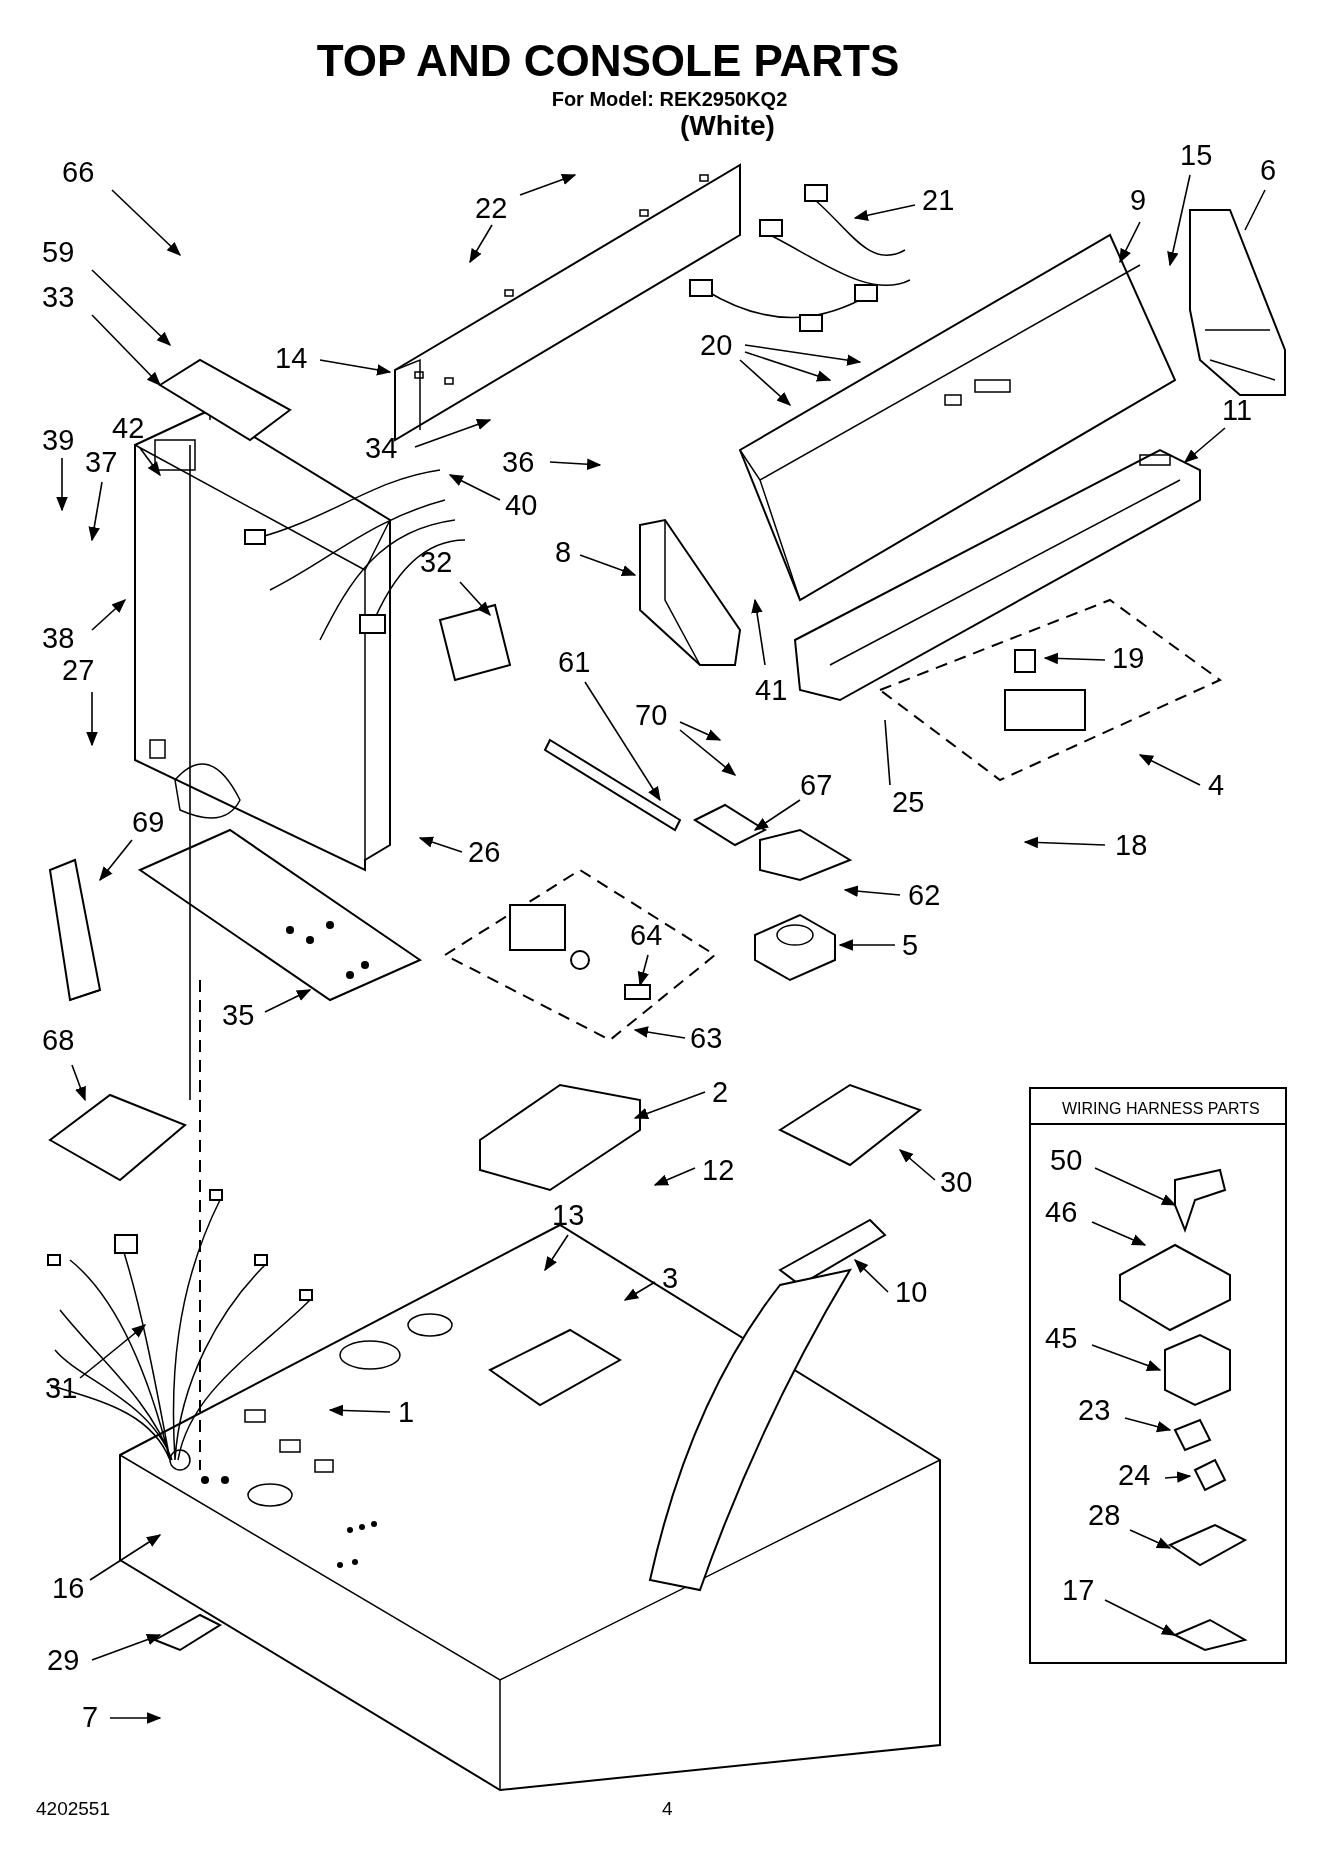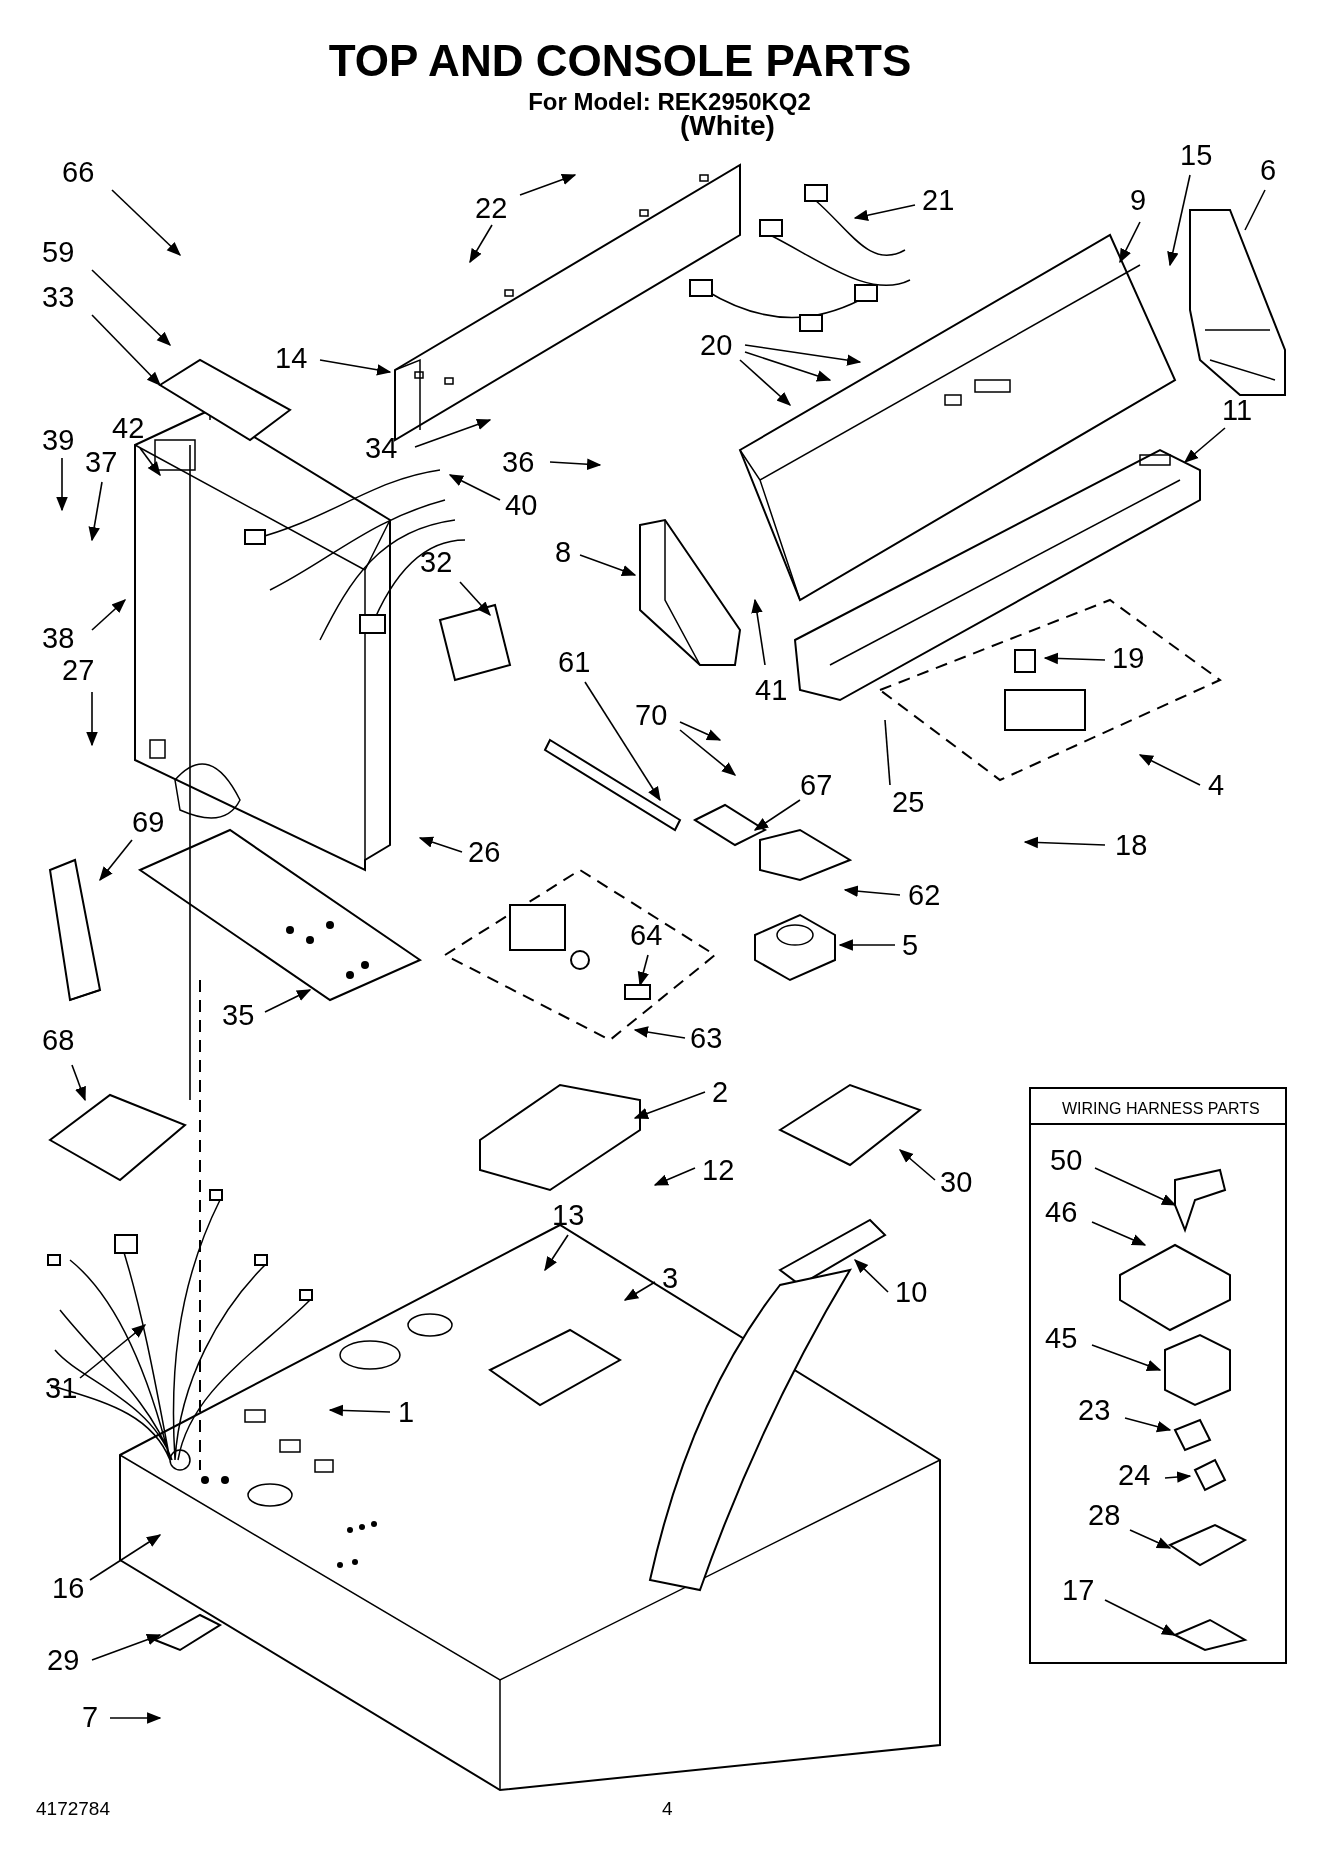--- a/index.html
+++ b/index.html
@@ -1,18 +1,18 @@
 <!DOCTYPE html>
 <html><head>
 <meta charset="utf-8">
 <style>
   html, body { margin:0; padding:0; background:#fff; }
   body { width:1339px; height:1849px; position:relative; overflow:hidden; font-family:"Liberation Sans", sans-serif; color:#000; }
-  #title { position:absolute; left:12px; width:1216px; top:36px; text-align:center; font-weight:bold; font-size:44px; letter-spacing:0px; }
-  #model { position:absolute; left:0; width:1339px; top:88px; text-align:center; font-weight:bold; font-size:24px; }
+  #title { position:absolute; left:0; width:1216px; top:36px; text-align:center; font-weight:bold; font-size:44px; letter-spacing:0px; }
+  #model { position:absolute; left:0; width:1339px; top:88px; text-align:center; font-weight:bold; font-size:20px; }
   #finish { position:absolute; left:680px; top:110px; font-weight:bold; font-size:28px; }
   #docnum { position:absolute; left:36px; top:1798px; font-size:19px; }
   #pagenum { position:absolute; left:662px; top:1798px; font-size:19px; }
   svg#diagram { position:absolute; left:0; top:0; }
   .lbl { font-family:"Liberation Sans", sans-serif; font-size:29px; fill:#000; }
   .hbtitle { font-family:"Liberation Sans", sans-serif; font-size:16px; fill:#000; }
   .part { fill:#fff; stroke:#000; stroke-width:2; }
   .thin { fill:none; stroke:#000; stroke-width:1.5; }
   .dash { fill:none; stroke:#000; stroke-width:2; stroke-dasharray:12 8; }
   .lead { stroke:#000; stroke-width:1.6; fill:none; }
@@ -362,14 +362,14 @@
     <line class="lead" x1="1125" y1="1418" x2="1170" y2="1430" marker-end="url(#ah)"></line>
     <text class="lbl" x="1118" y="1485">24</text>
     <line class="lead" x1="1165" y1="1478" x2="1190" y2="1476" marker-end="url(#ah)"></line>
     <text class="lbl" x="1088" y="1525">28</text>
     <line class="lead" x1="1130" y1="1530" x2="1170" y2="1548" marker-end="url(#ah)"></line>
     <text class="lbl" x="1062" y="1600">17</text>
     <line class="lead" x1="1105" y1="1600" x2="1175" y2="1635" marker-end="url(#ah)"></line>
   </g>
 </svg>
 
-<div id="docnum">4172784</div>
+<div id="docnum">4202551</div>
 <div id="pagenum">4</div>
 
 </body></html>

